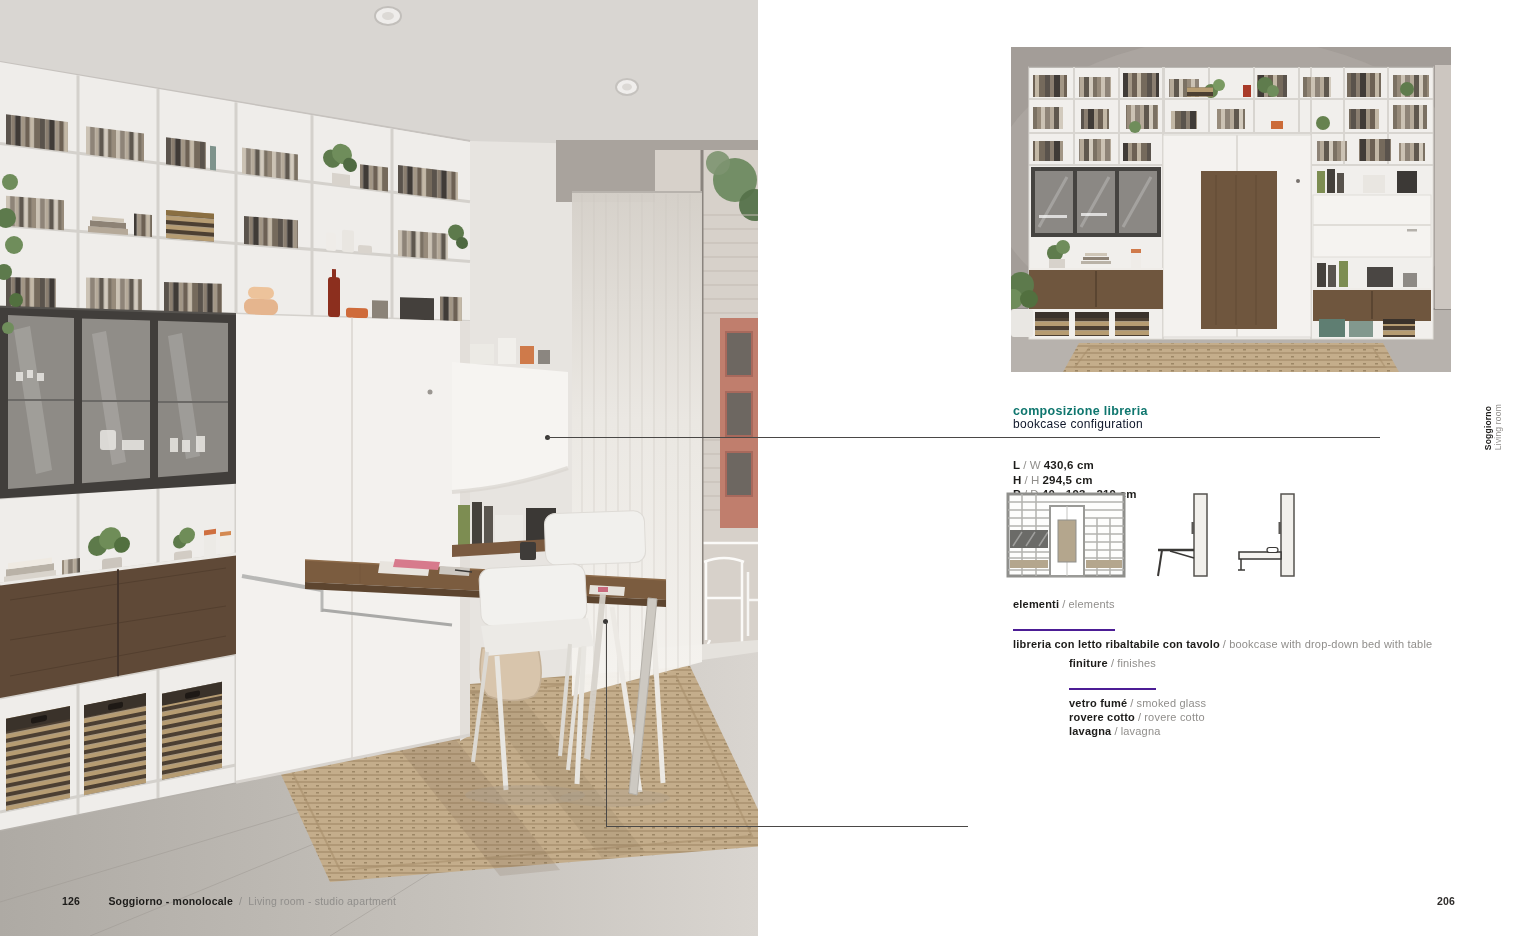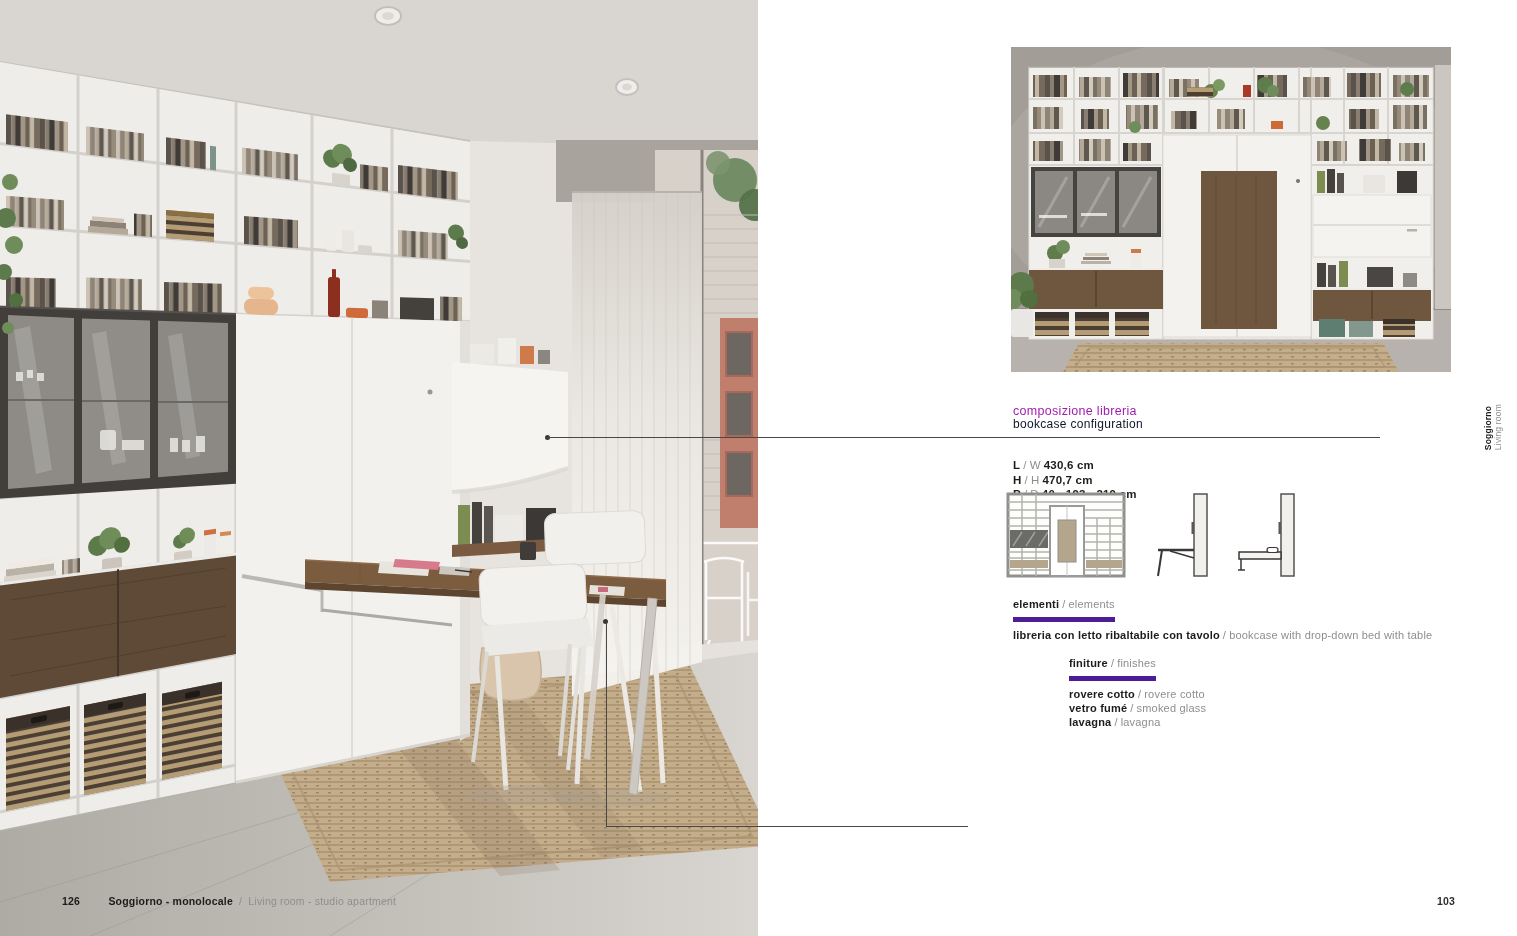--- a/index.html
+++ b/index.html
@@ -3,25 +3,25 @@
 <meta charset="utf-8">
 <style>
   html,body{margin:0;padding:0;background:#ffffff;}
   body{font-family:"Liberation Sans",sans-serif;-webkit-font-smoothing:antialiased;}
   #spread{position:relative;width:1517px;height:936px;background:#ffffff;overflow:hidden;}
   .abs{position:absolute;}
   .b{font-weight:bold;color:#1d1c1a;}
   .g{color:#908e8b;font-weight:normal;}
   .sep{margin:0 3px;}
   
-  .title-it{font-size:12.5px;font-weight:normal;color:#a21caf;letter-spacing:.3px;line-height:13px;}
+  .title-it{font-size:12.5px;font-weight:bold;color:#0f766e;letter-spacing:.3px;line-height:13px;}
   .title-en{font-size:12px;color:#0f172a;letter-spacing:.3px;line-height:13px;}
   .dim-row{font-size:11.5px;line-height:14.5px;letter-spacing:.2px;}
   .dim-row span{margin-right:3px;}
-  .list-head{display:inline-block;border-bottom:5px solid #4c1d95;padding-bottom:7px;font-size:11px;letter-spacing:.2px;}
+  .list-head{display:inline-block;border-bottom:2px solid #4c1d95;padding-bottom:19px;font-size:11px;letter-spacing:.2px;}
   .list-row{font-size:11px;line-height:14px;letter-spacing:.2px;}
   .block-gap{margin-top:6px;}
   
   .leader{background:#4a4846;}
   .leader-dot{width:5px;height:5px;border-radius:50%;background:#3a3836;}
   
   #chairs-callout{text-align:right;font-size:11px;line-height:13px;letter-spacing:.2px;}
   
   .footer-txt{font-size:10.5px;letter-spacing:.2px;color:#2f2d2b;}
   
@@ -589,21 +589,21 @@
   <div class="abs" style="left:1013px;top:405px;width:380px;">
     <div class="title-it">composizione libreria</div>
     <div class="title-en">bookcase configuration</div>
   </div>
 
   <div class="abs" style="left:1013px;top:446px;margin-top:12px;">
     <div class="dim-row">
       <span class="b">L</span><span class="g">/</span><span class="g">W</span><span class="b">430,6 cm</span>
     </div>
     <div class="dim-row">
-      <span class="b">H</span><span class="g">/</span><span class="g">H</span><span class="b">470,7 cm</span>
+      <span class="b">H</span><span class="g">/</span><span class="g">H</span><span class="b">294,5 cm</span>
     </div>
     <div class="dim-row">
       <span class="b">P</span><span class="g">/</span><span class="g">D</span><span class="b">40 - 193 - 219 cm</span>
     </div>
   </div>
 
   <svg class="abs" style="left:1006px;top:486px" width="300" height="96" viewBox="0 0 300 96">
 
     <g transform="translate(2,8)">
       <rect x="0" y="0" width="116" height="82" fill="#fdfdfc" stroke="#8f8f8c" stroke-width="3"></rect>
@@ -649,34 +649,34 @@
       <span class="b">libreria con letto ribaltabile con tavolo</span><span class="g sep">/</span><span class="g">bookcase with drop-down bed with table</span>
     </div>
   </div>
 
   <div class="abs" style="left:1069px;top:653px;width:420px;">
     <div class="list-head">
       <span class="b">finiture</span><span class="g sep">/</span><span class="g">finishes</span>
     </div>
     <div class="block-gap"></div>
     <div class="list-row">
+      <span class="b">vetro fumé</span><span class="g sep">/</span><span class="g">smoked glass</span>
+    </div>
+    <div class="list-row">
       <span class="b">rovere cotto</span><span class="g sep">/</span><span class="g">rovere cotto</span>
-    </div>
-    <div class="list-row">
-      <span class="b">vetro fumé</span><span class="g sep">/</span><span class="g">smoked glass</span>
     </div>
     <div class="list-row">
       <span class="b">lavagna</span><span class="g sep">/</span><span class="g">lavagna</span>
     </div>
   </div>
 
   <div class="abs leader-dot" style="left:603px;top:619px;"></div>
   <div class="abs leader" style="left:606px;top:622px;width:1px;height:204px;"></div>
   <div class="abs leader" style="left:606px;top:826px;width:362px;height:1px;"></div>
 
   <div id="side-tab" class="abs" style="left:1483px;top:404px;">
     <div class="b">Soggiorno</div>
     <div class="g">Living room</div>
   </div>
 
-  <div class="abs footer-txt b" style="left:1437px;top:895px;">103</div>
+  <div class="abs footer-txt b" style="left:1437px;top:895px;">206</div>
 
 </div>
 
 </body></html>

